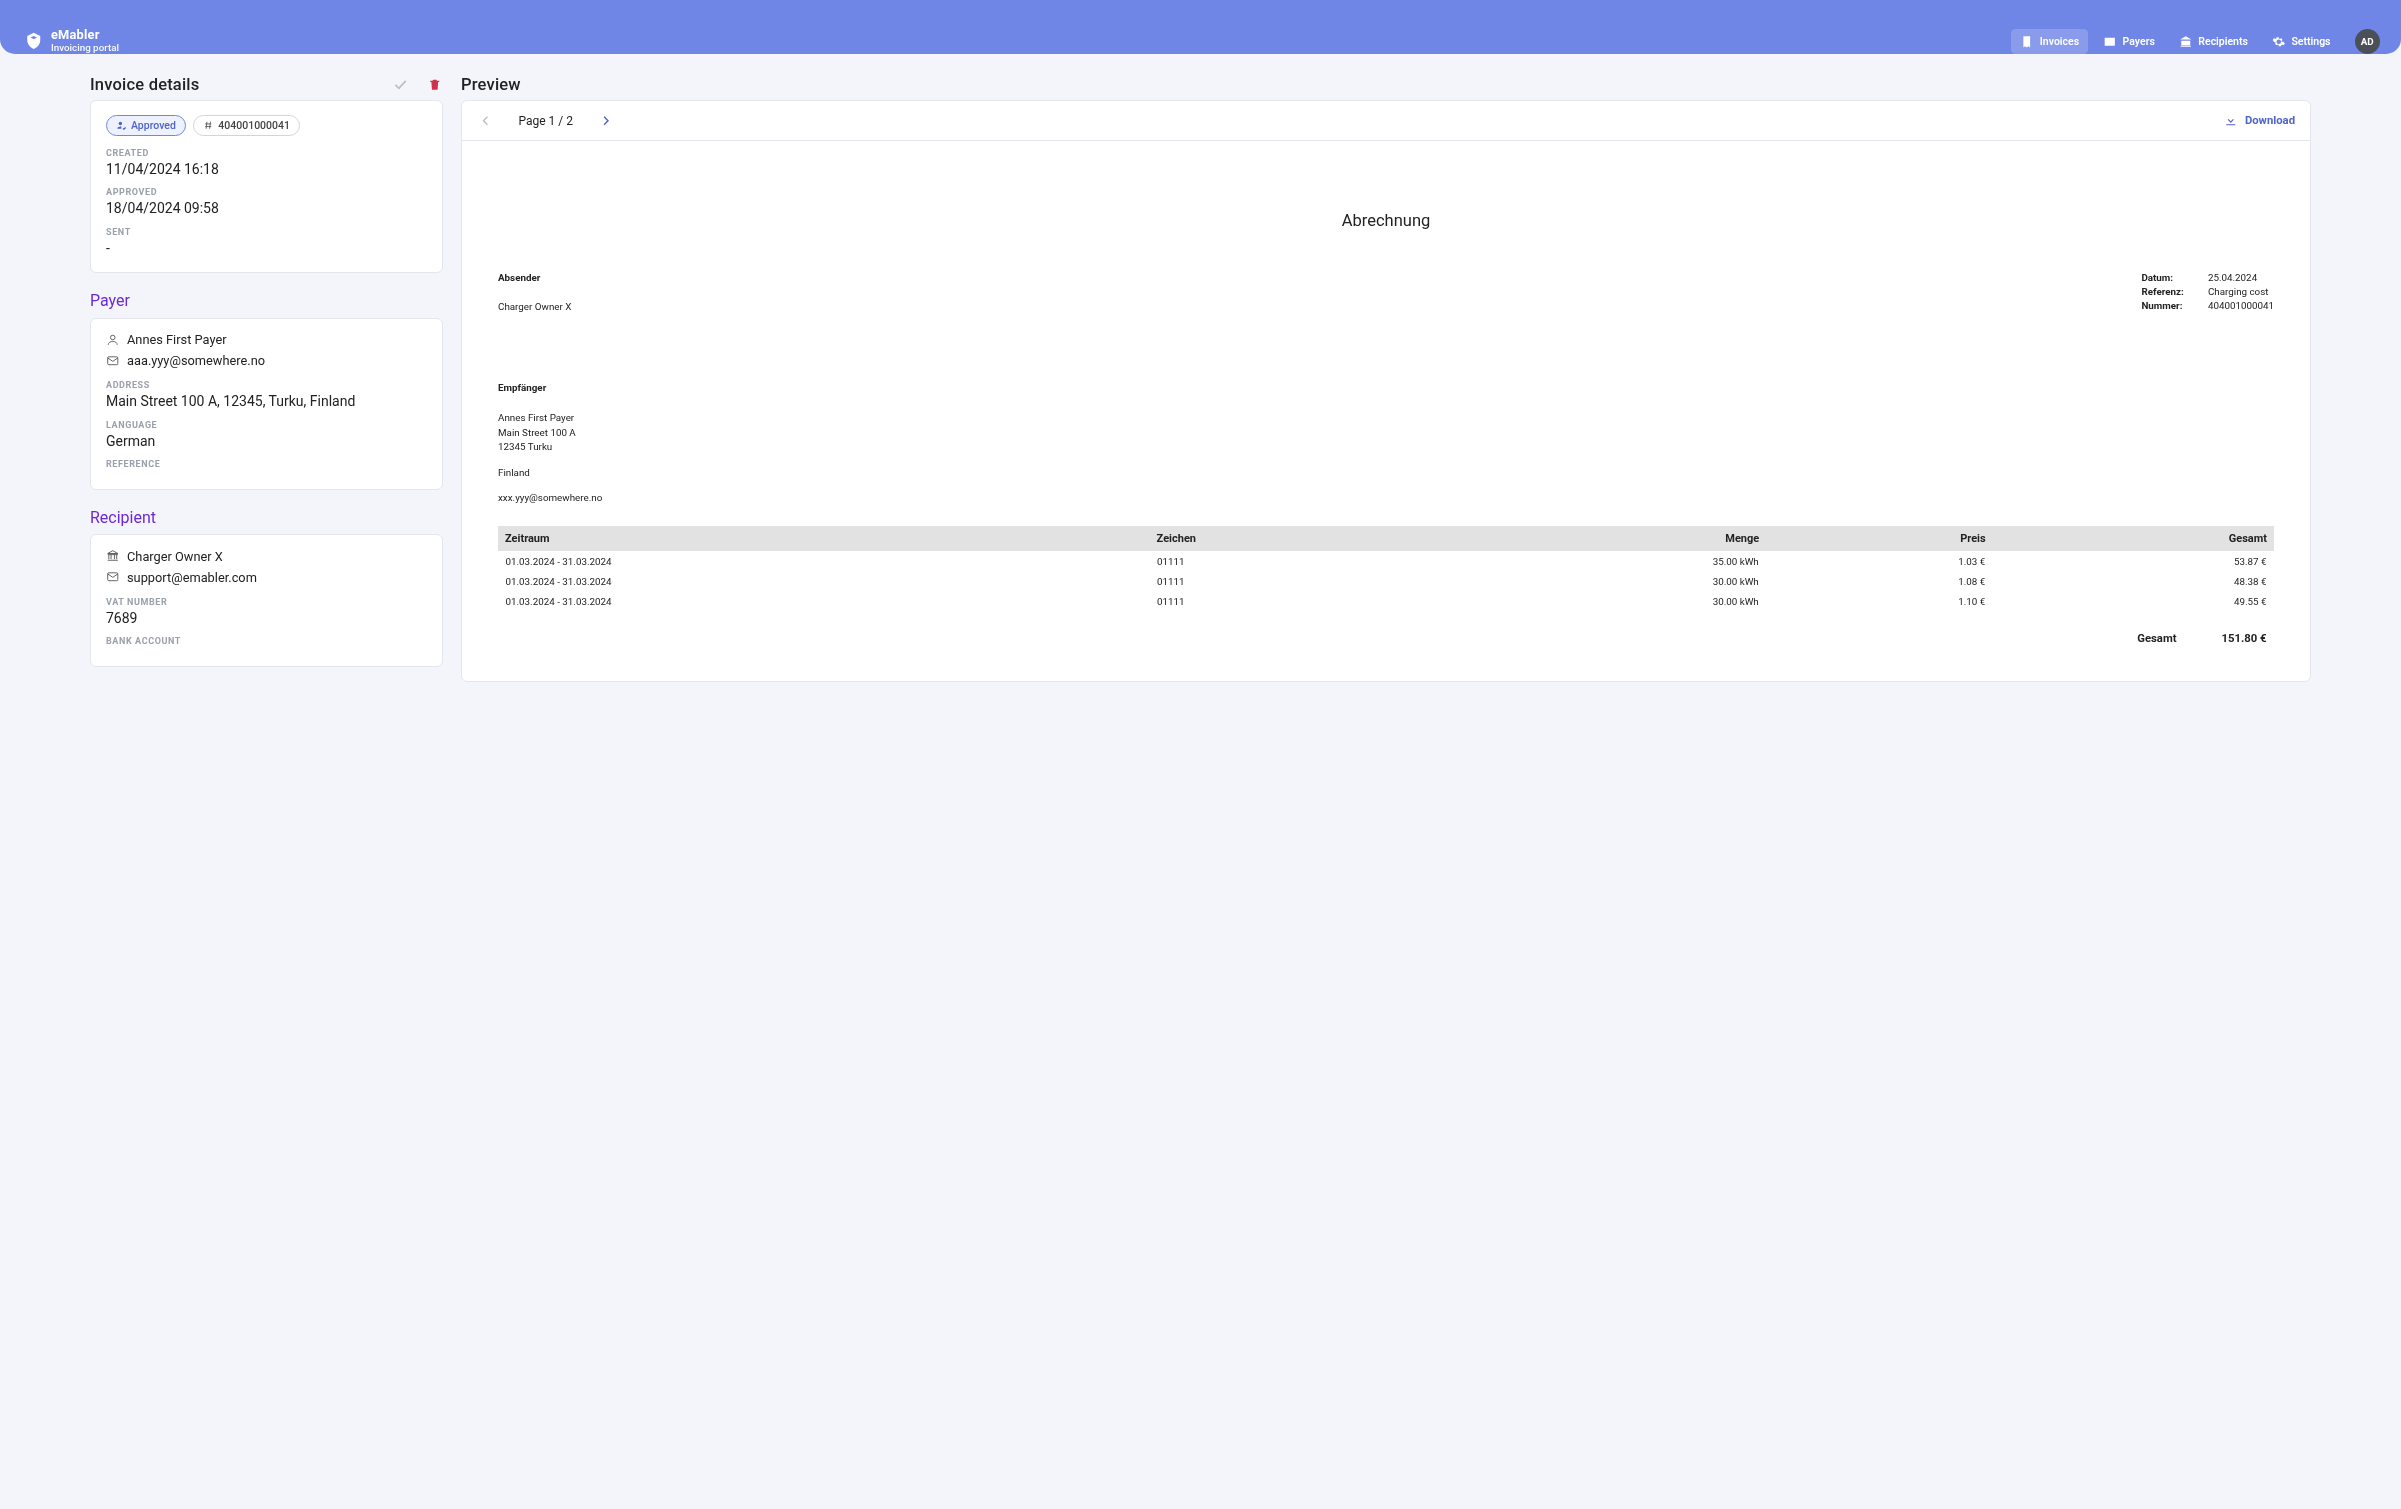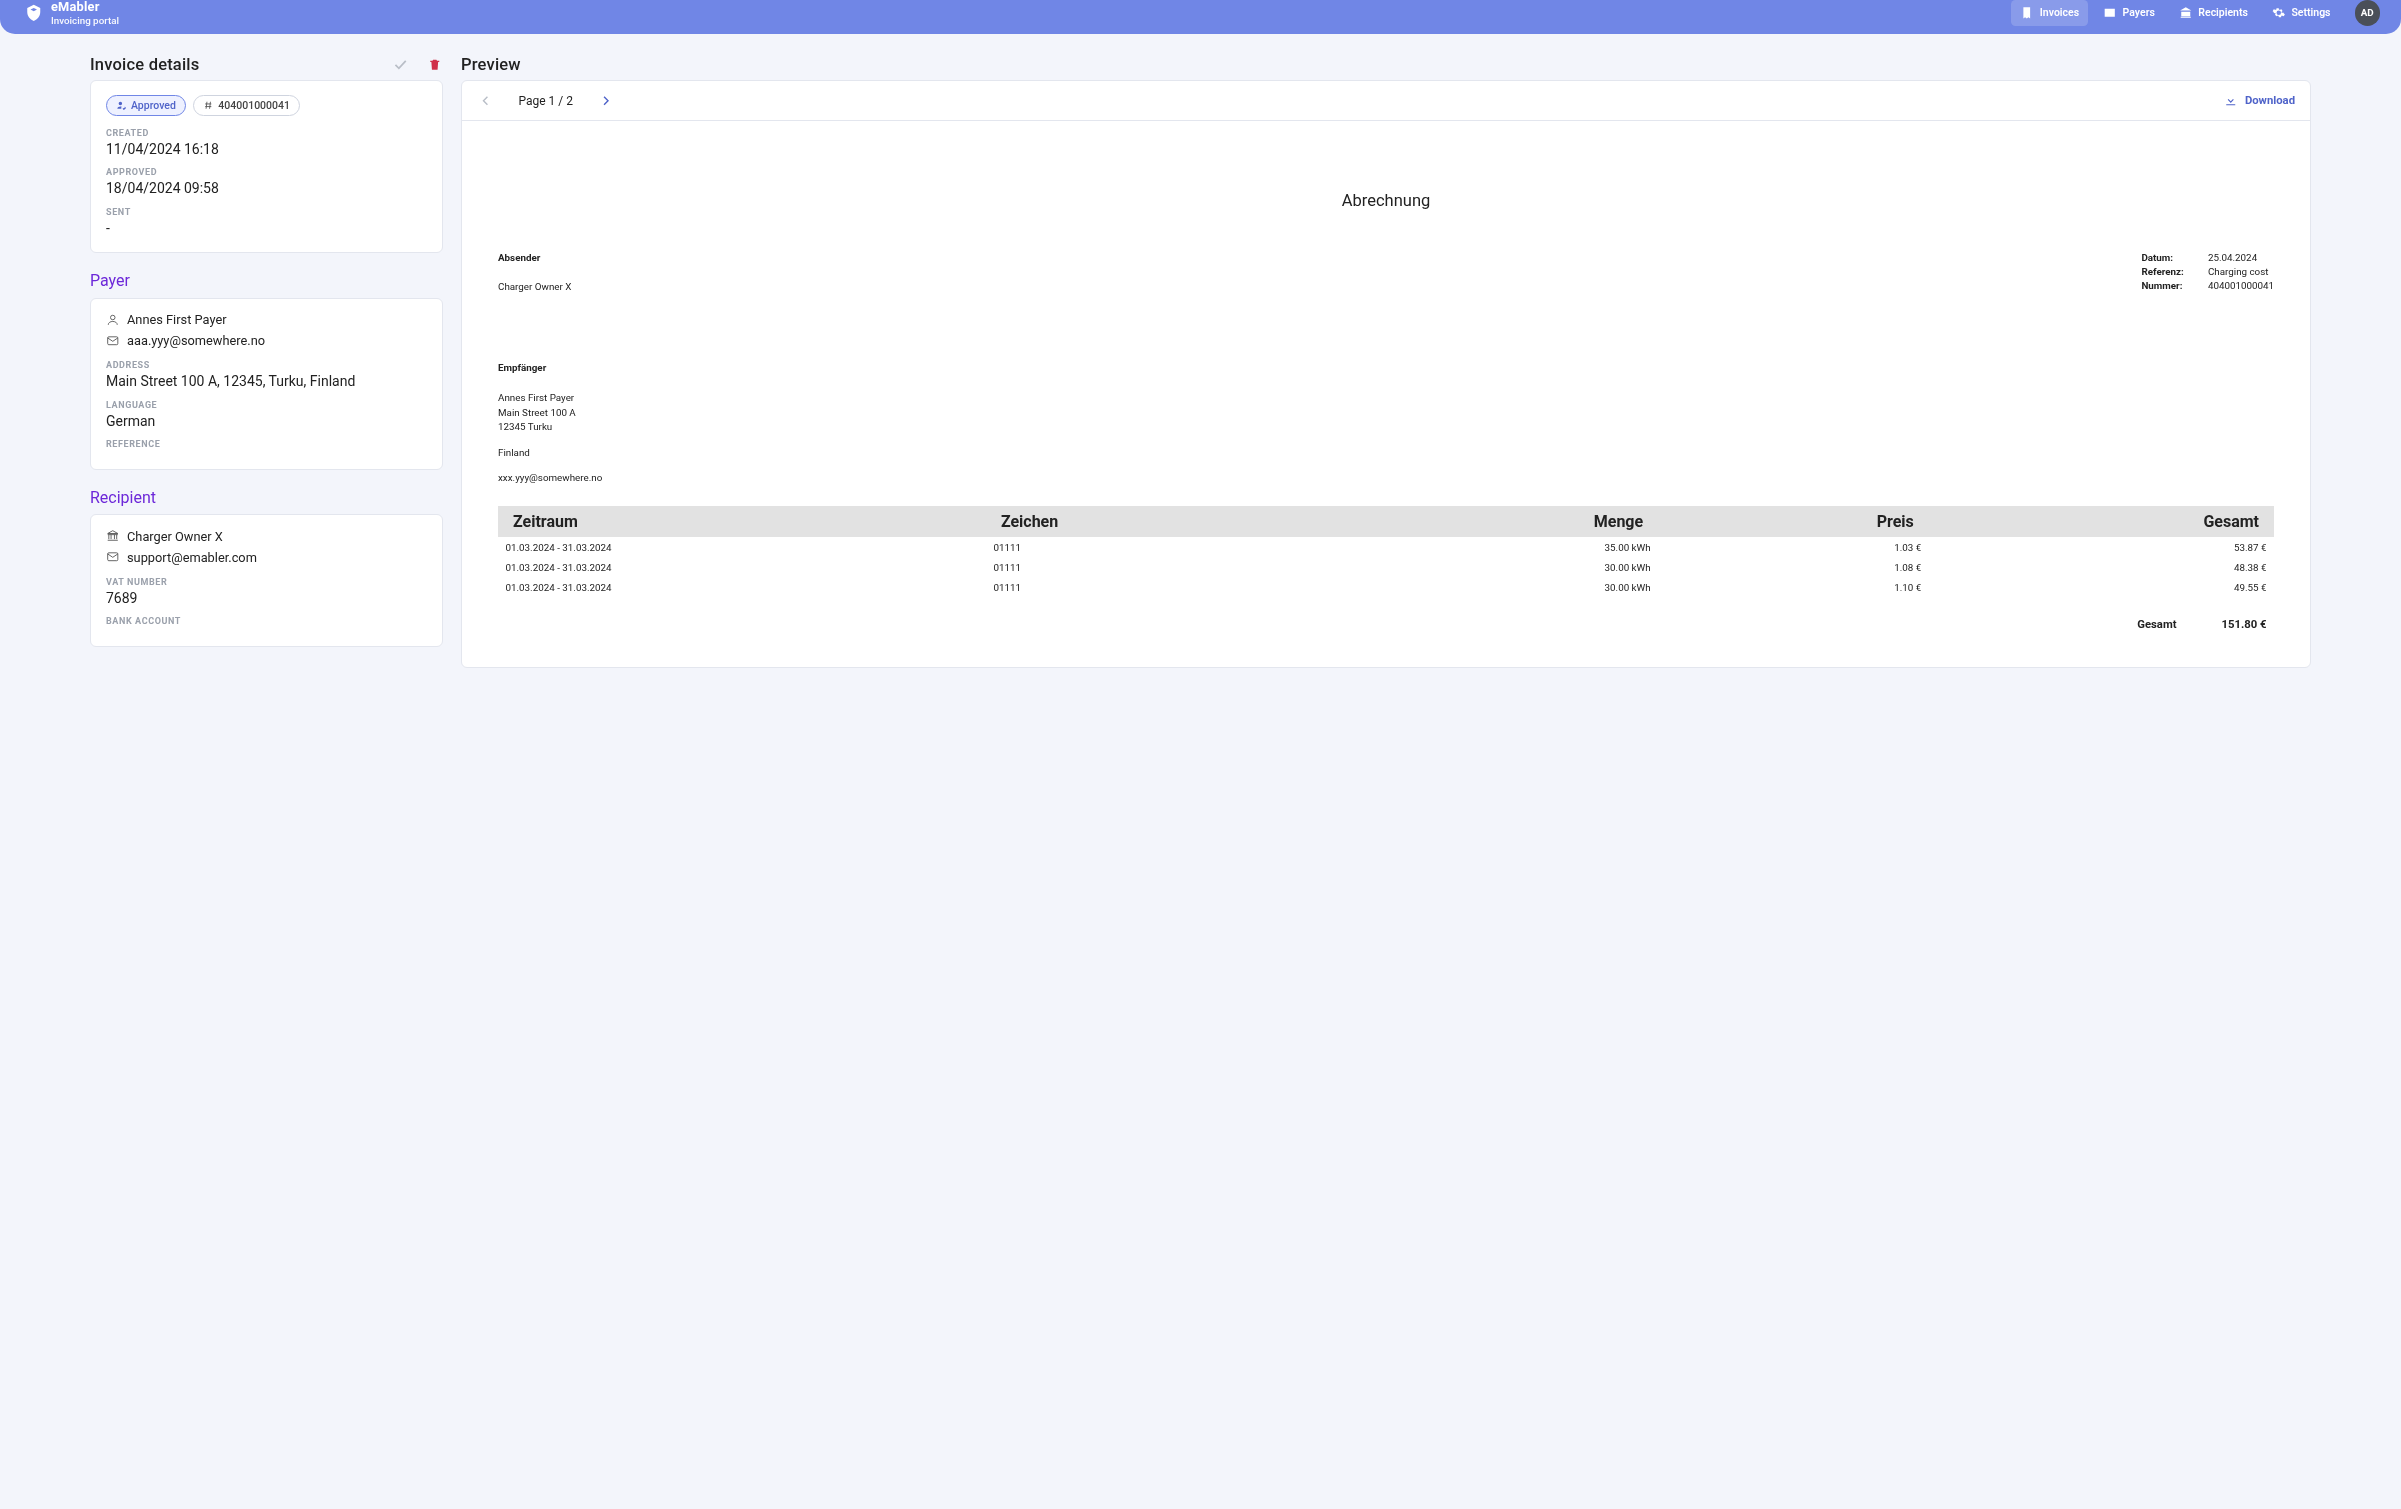--- a/index.html
+++ b/index.html
@@ -6,23 +6,23 @@
   body {
     font-family: -apple-system, BlinkMacSystemFont, "Segoe UI", Roboto, Arial, sans-serif;
     background: #f3f5fb;
     color: #1a1a1a;
     font-size: 10.5px;
   }
   
   .topbar {
     background: #7086e6;
     color: #fff;
-    height: 34px;
+    height: 54px;
     display: flex;
-    align-items: flex-start;
+    align-items: flex-end;
     padding: 0 21px 0 24px;
     border-bottom-left-radius: 15px;
     border-bottom-right-radius: 15px;
   }
   .brand { display: flex; align-items: center; gap: 7.5px; }
   .brand-logo {
     width: 19.5px; height: 19.5px; display: flex; align-items: center; justify-content: center;
   }
   .brand-text { display: flex; flex-direction: column; line-height: 1.1; }
   .brand-name { font-weight: 700; font-size: 12.8px; letter-spacing: 0.2px; }
@@ -121,21 +121,21 @@
   .doc-block-h { font-weight: 700; margin-bottom: 18px; }
   .doc-meta { font-size: 9.8px; }
   .doc-meta-row { display: flex; gap: 13.5px; margin-bottom: 3px; }
   .doc-meta-row .k { width: 53px; font-weight: 700; }
   .doc-recipient { margin-bottom: 21px; }
   .doc-recipient p { line-height: 1.5; }
 
   .doc-table { width: 100%; border-collapse: collapse; margin-top: 18px; }
   .doc-table th {
     background: #e2e2e2; text-align: left; font-weight: 700;
-    padding: 6px 15px; font-size: 16px;
+    padding: 6px 7px; font-size: 11px;
   }
   .doc-table th.r, .doc-table td.r { text-align: right; }
   .doc-table td { padding: 4.5px 7.5px; font-size: 9.8px; }
   .doc-total {
     display: flex; justify-content: flex-end; gap: 45px;
     font-weight: 700; font-size: 11.3px; margin-top: 21px; padding-right: 7.5px;
   }
 </style>
 </head>
 <body>

